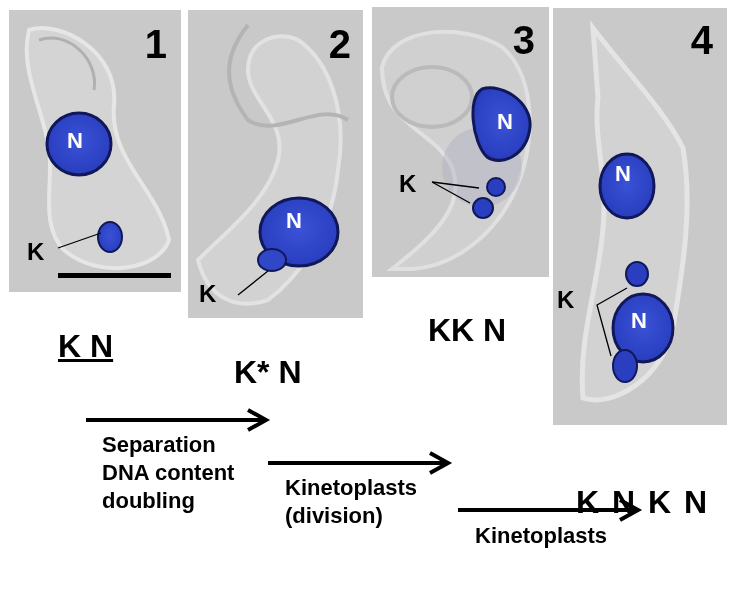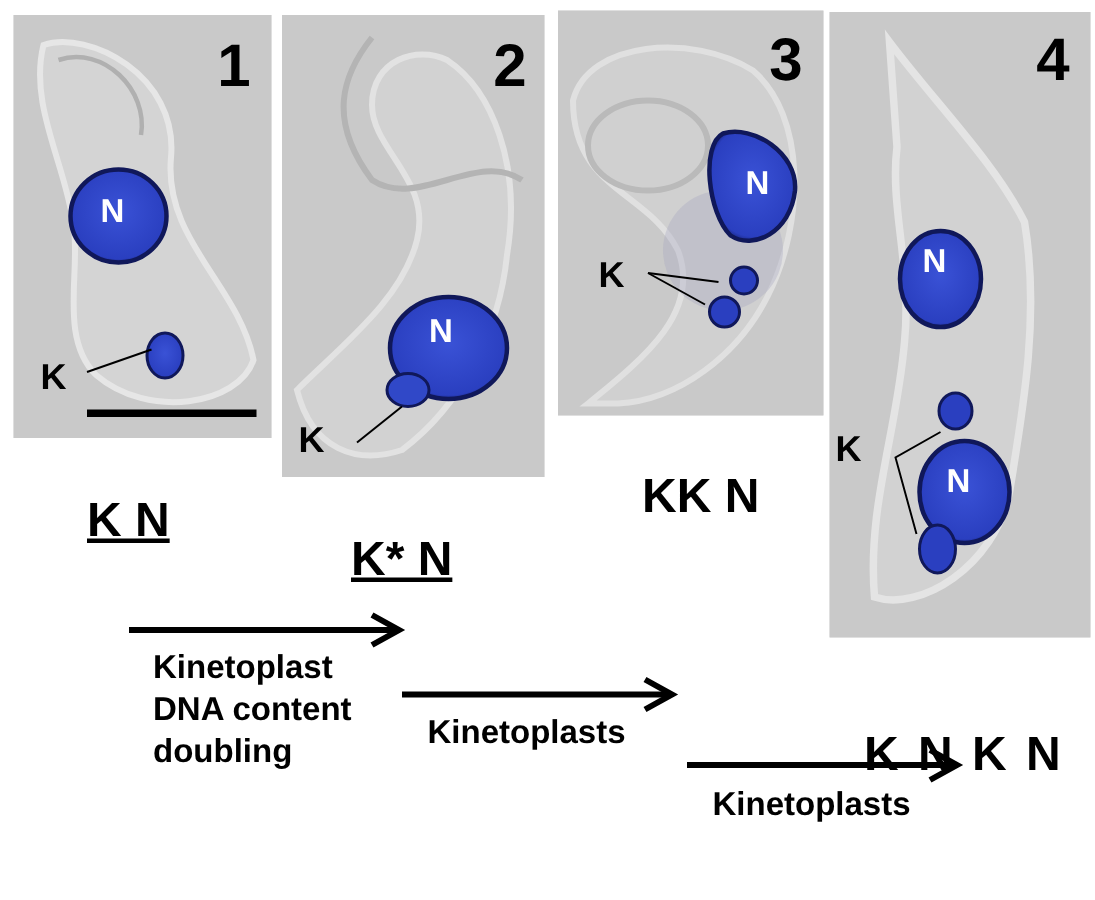--- a/index.html
+++ b/index.html
@@ -99,40 +99,41 @@
     <ellipse cx="72" cy="358" rx="12" ry="16" fill="#2a3fc0" stroke="#10185a" stroke-width="2"></ellipse>
     <polyline points="74,280 44,297 58,348" fill="none" stroke="#000" stroke-width="1.3"></polyline>
   </svg>
   <span class="panel-num" style="right:14px;top:12px;">4</span>
   <span class="panel-num" style="left:62px;top:155px;font-size:22px;color:#fff;">N</span>
   <span class="panel-num" style="left:78px;top:302px;font-size:22px;color:#fff;">N</span>
   <span class="panel-num" style="left:4px;top:280px;font-size:24px;">K</span>
 </div>
 
 <span class="stage-label" style="left:58px;top:330px;text-decoration:underline;">K N</span>
-<span class="stage-label" style="left:234px;top:356px;text-decoration:underline;">K* N</span>
+<span class="stage-label" style="left:234px;top:356px;">K* N</span>
 <span class="stage-label" style="left:428px;top:314px;">KK N</span>
 <span class="stage-label" style="left:576px;top:446px;word-spacing:4px;margin-top:40px;">K N K N</span>
 
 <svg class="arrow" style="left:86px;top:408px;" width="186" height="24">
   <line x1="0" y1="12" x2="180" y2="12" stroke="#000" stroke-width="4"></line>
   <polyline points="162,2 180,12 162,22" fill="none" stroke="#000" stroke-width="4"></polyline>
 </svg>
 <svg class="arrow" style="left:268px;top:451px;" width="186" height="24">
   <line x1="0" y1="12" x2="180" y2="12" stroke="#000" stroke-width="4"></line>
   <polyline points="162,2 180,12 162,22" fill="none" stroke="#000" stroke-width="4"></polyline>
 </svg>
 <svg class="arrow" style="left:458px;top:498px;" width="186" height="24">
   <line x1="0" y1="12" x2="180" y2="12" stroke="#000" stroke-width="4"></line>
   <polyline points="162,2 180,12 162,22" fill="none" stroke="#000" stroke-width="4"></polyline>
 </svg>
 
 <div class="step-text" style="left:102px;top:431px;">
-  <div>Kinetoplast</div>
+  <div>Separation</div>
   <div>DNA content</div>
   <div>doubling</div>
 </div>
 <div class="step-text" style="left:285px;top:474px;">
   <div>Kinetoplasts</div>
+  <div>(division)</div>
 </div>
 <div class="step-text" style="left:475px;top:522px;">
   <div>Kinetoplasts</div>
 </div>
 
 </body></html>

